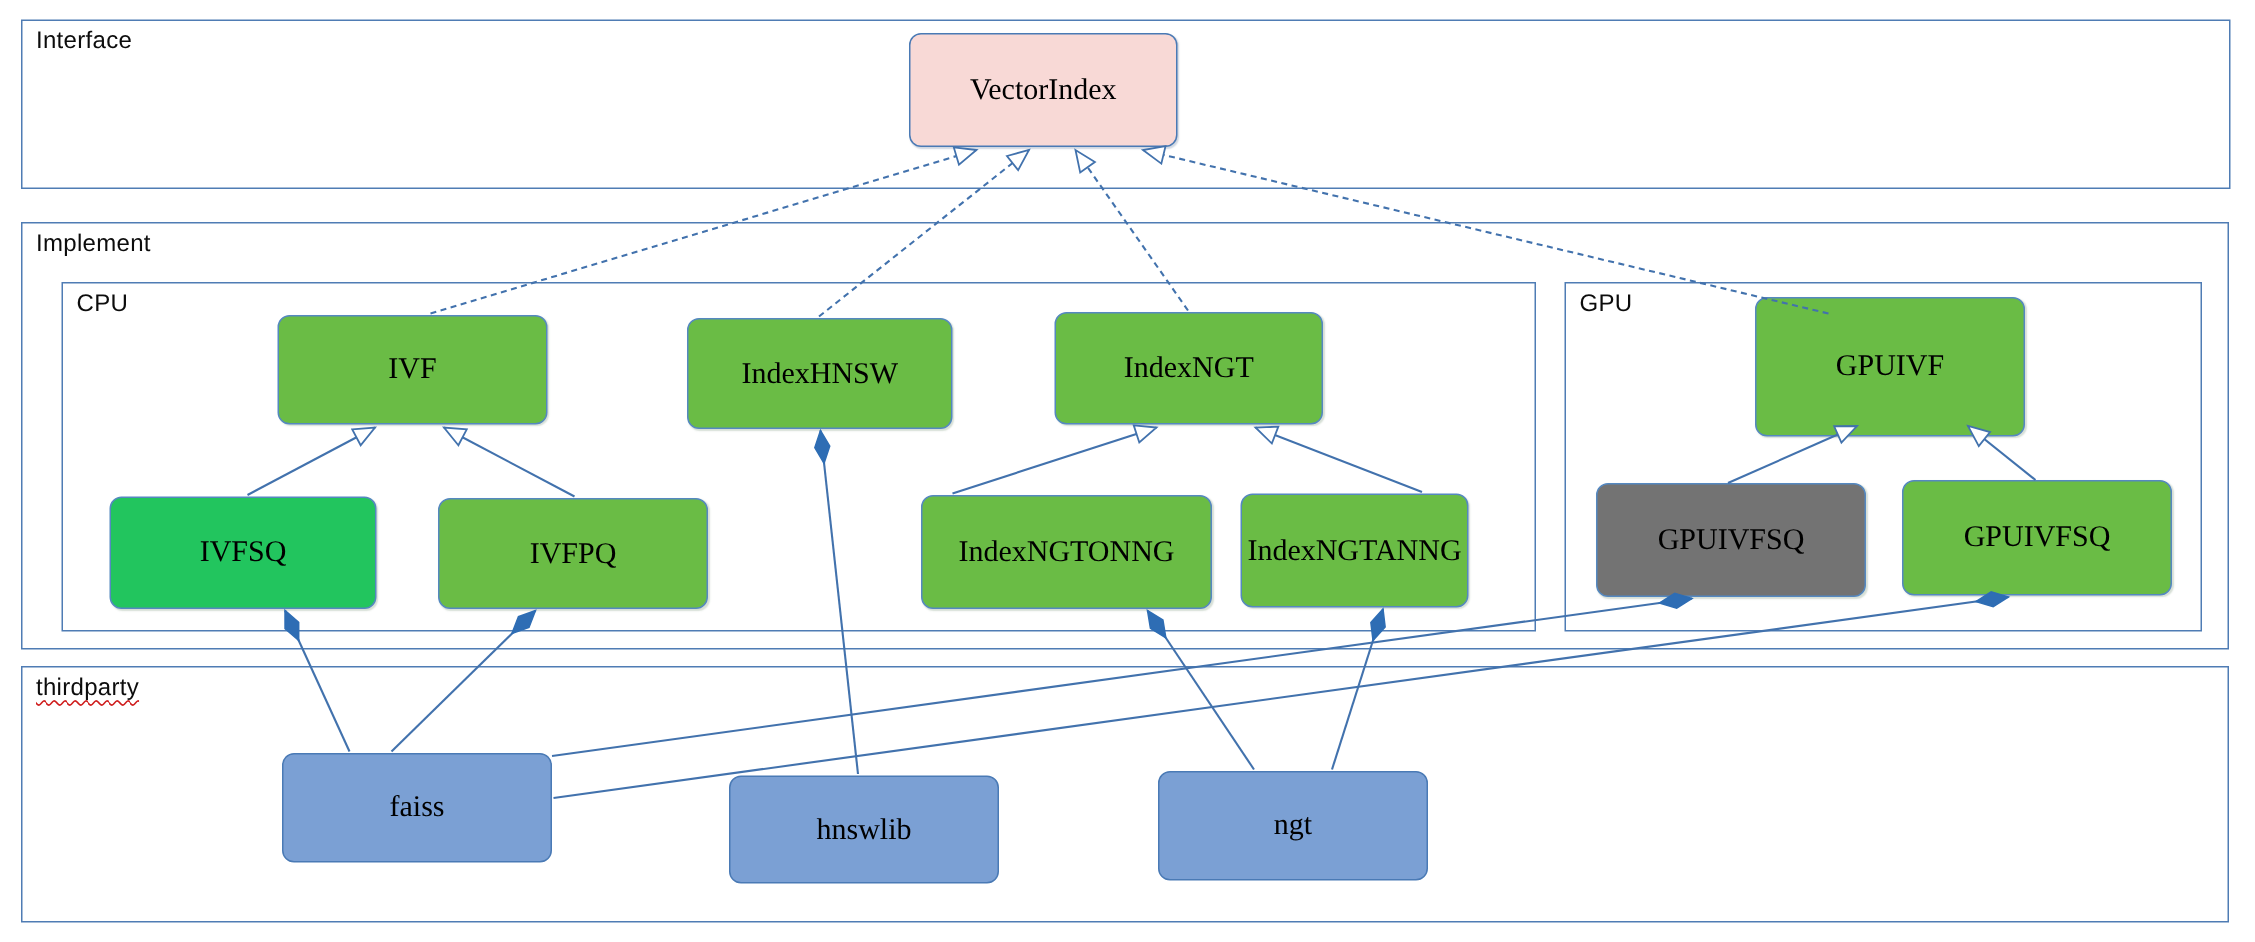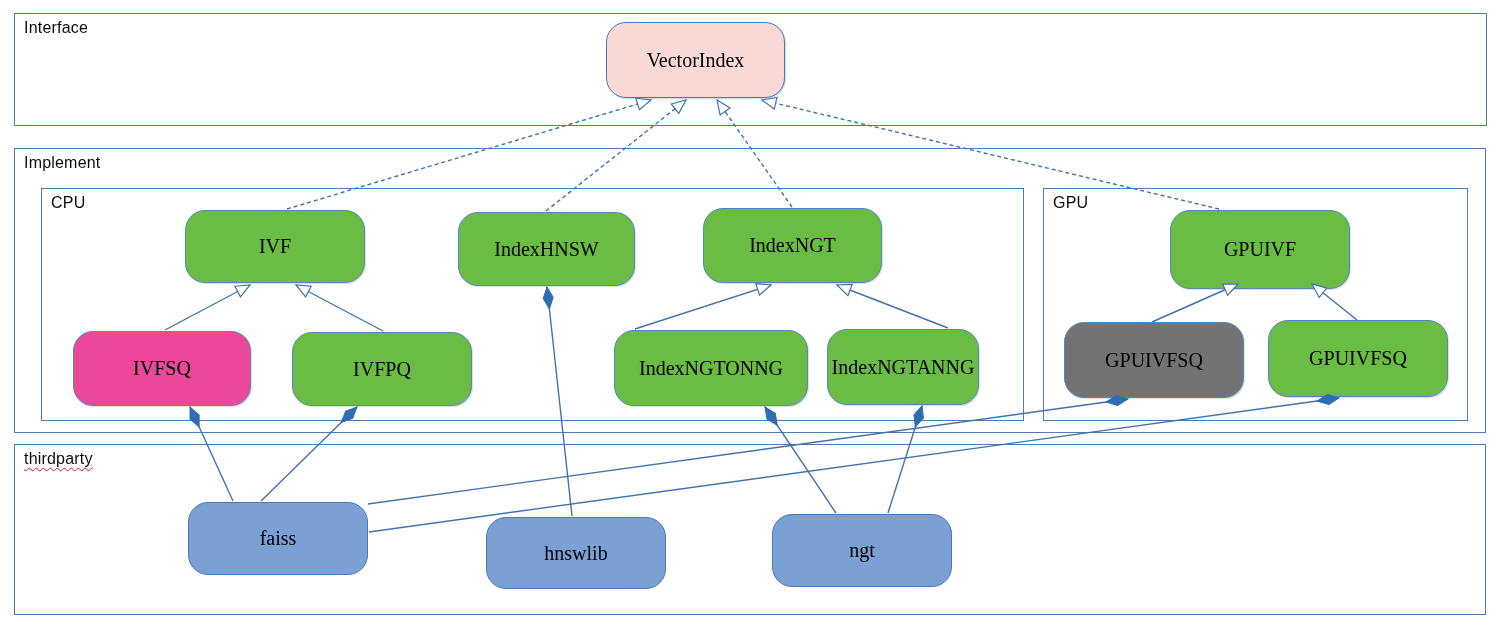--- a/index.html
+++ b/index.html
@@ -17,21 +17,21 @@
   }
   .squiggle{
     text-decoration-line:underline;
     text-decoration-style:wavy;
     text-decoration-color:#cf1c1c;
     text-decoration-thickness:1px;
     text-underline-offset:3px;
   }
   .node{
     position:absolute;display:flex;align-items:center;justify-content:center;
-    border-radius:20px;box-sizing:border-box;z-index:2;
+    border-radius:8px;box-sizing:border-box;z-index:2;
     font-family:"Liberation Serif",serif;font-size:20px;color:#000;
     text-align:right;white-space:nowrap;
   }
   .node.interface{box-shadow:1px 1px 1px rgba(120,140,170,0.35);}
   .node.impl{box-shadow:1px 1px 1px rgba(120,150,120,0.3);}
   #edges{position:absolute;left:0;top:0;z-index:3;pointer-events:none;}
 </style>
 </head>
 <body>
 
@@ -83,33 +83,33 @@
     </div>
     <div class="node impl" style="left: 185px; top: 210px; width: 180px; height: 73px; background: rgb(106, 188, 69); border: 1.5px solid rgb(85, 136, 192);">
       <span>IVF</span>
     </div>
     <div class="node impl" style="left: 458px; top: 212px; width: 177px; height: 74px; background: rgb(106, 188, 69); border: 1.5px solid rgb(85, 136, 192);">
       <span>IndexHNSW</span>
     </div>
     <div class="node impl" style="left: 703px; top: 208px; width: 179px; height: 75px; background: rgb(106, 188, 69); border: 1.5px solid rgb(85, 136, 192);">
       <span>IndexNGT</span>
     </div>
-    <div class="node impl" style="left: 73px; top: 331px; width: 178px; height: 75px; background: #ec4899; border: 1.5px solid rgb(85, 136, 192);">
+    <div class="node impl" style="left: 73px; top: 331px; width: 178px; height: 75px; background: #22c55e; border: 1.5px solid rgb(85, 136, 192);">
       <span>IVFSQ</span>
     </div>
     <div class="node impl" style="left: 292px; top: 332px; width: 180px; height: 74px; background: rgb(106, 188, 69); border: 1.5px solid rgb(85, 136, 192);">
       <span>IVFPQ</span>
     </div>
     <div class="node impl" style="left: 614px; top: 330px; width: 194px; height: 76px; background: rgb(106, 188, 69); border: 1.5px solid rgb(85, 136, 192);">
       <span>IndexNGTONNG</span>
     </div>
     <div class="node impl" style="left: 827px; top: 329px; width: 152px; height: 76px; background: rgb(106, 188, 69); border: 1.5px solid rgb(85, 136, 192);">
       <span>IndexNGTANNG</span>
     </div>
-    <div class="node impl" style="left: 1170px; top: 210px; width: 180px; height: 79px; background: rgb(106, 188, 69); border: 1.5px solid rgb(85, 136, 192);">
+    <div class="node impl" style="left: 1170px; top: 198px; width: 180px; height: 93px; background: rgb(106, 188, 69); border: 1.5px solid rgb(85, 136, 192);">
       <span>GPUIVF</span>
     </div>
     <div class="node impl" style="left: 1064px; top: 322px; width: 180px; height: 76px; background: #737373; border: 1.5px solid rgb(85, 136, 192);">
       <span>GPUIVFSQ</span>
     </div>
     <div class="node impl" style="left: 1268px; top: 320px; width: 180px; height: 77px; background: rgb(106, 188, 69); border: 1.5px solid rgb(85, 136, 192);">
       <span>GPUIVFSQ</span>
     </div>
     <div class="node thirdparty" style="left: 188px; top: 502px; width: 180px; height: 73px; background: rgb(123, 160, 212); border: 1.5px solid rgb(74, 122, 181);">
       <span>faiss</span>

